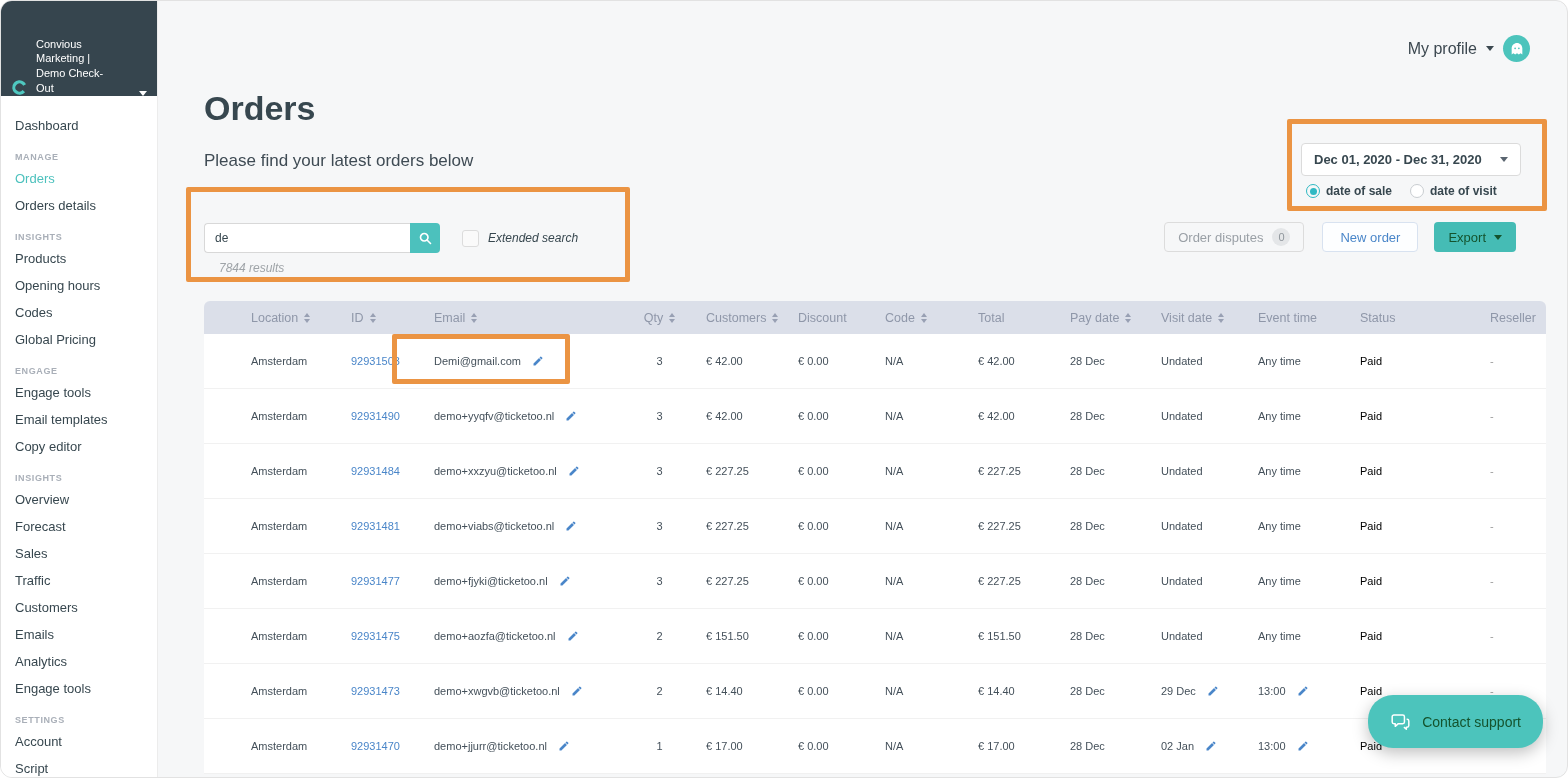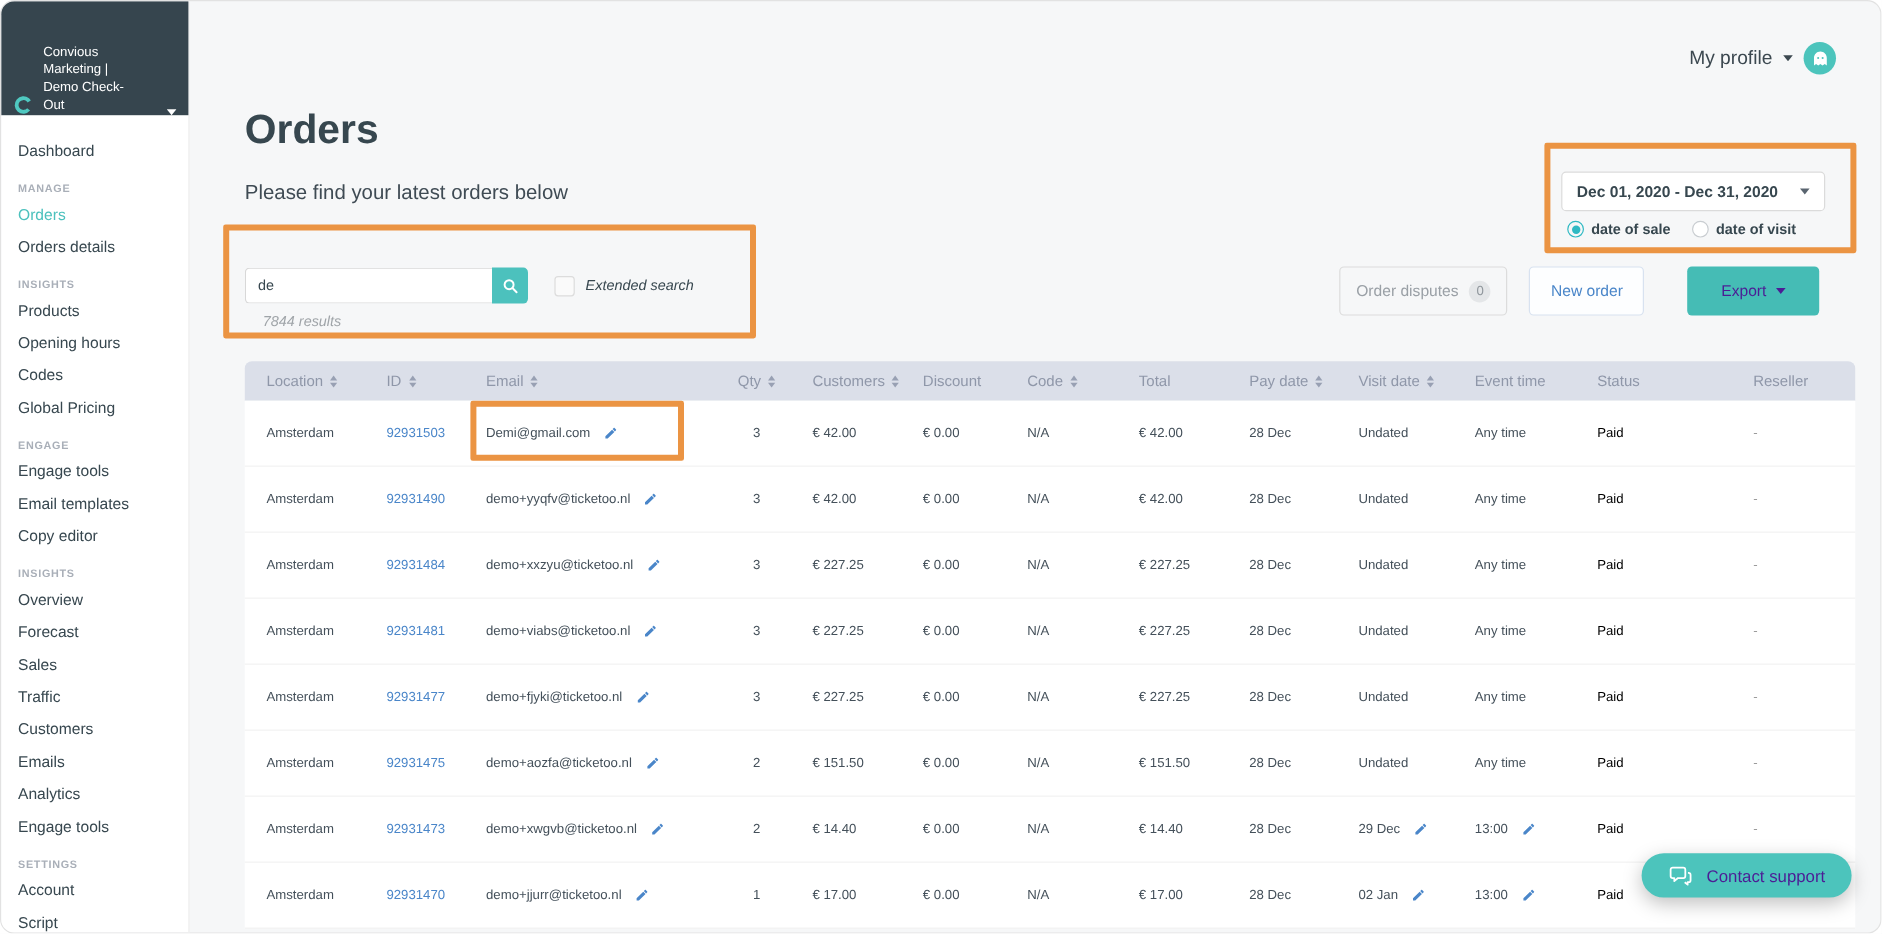--- a/index.html
+++ b/index.html
@@ -72,25 +72,25 @@
     width: 30px; height: 30px; background: #4CC1BD; border: none;
     border-radius: 0 4px 4px 0; display: flex; align-items: center; justify-content: center;
     cursor: pointer;
   }
   .extended { display: flex; align-items: center; gap: 9px; margin-left: 22px; font-size: 12px; color: #37474F; font-style: italic; }
   .checkbox { width: 17px; height: 17px; border: 1px solid #DCDCDC; background: #FAFAFA; border-radius: 3px; cursor: pointer; }
   .results { position: absolute; left: 61px; top: 260px; font-size: 12px; font-style: italic; color: #9FA4A8; }
 
   
   .actions { position: absolute; top: 221px; right: 51px; display: flex; align-items: center; z-index: 2; }
-  .btn { height: 41px; border-radius: 4px; font-size: 13px; display: flex; align-items: center; cursor: pointer; font-family: inherit; }
+  .btn { height: 30px; border-radius: 4px; font-size: 13px; display: flex; align-items: center; cursor: pointer; font-family: inherit; }
   .btn-disputes { padding: 0 13px; gap: 9px; border: 1px solid #DCDCDC; background: transparent; color: #9AA0A6; }
   .badge { width: 18px; height: 18px; border-radius: 50%; background: #E4E6E8; color: #8F969C; font-size: 11px; display: flex; align-items: center; justify-content: center; }
   .btn-new { margin-left: 18px; padding: 0 17px; border: 1px solid #D8E2F0; background: #FDFEFF; color: #4A86C9; }
-  .btn-export { margin-left: 36px; padding: 0 28px; gap: 8px; border: none; background: #45BCB5; color: #4c1d95; }
+  .btn-export { margin-left: 16px; padding: 0 14px; gap: 8px; border: none; background: #45BCB5; color: #14532d; }
 
   
   .date-block { position: absolute; top: 142px; right: 46px; width: 220px; z-index: 2; }
   .date-select {
     width: 220px; height: 33px; background: #fff; border: 1px solid #DBDBDB; border-radius: 4px;
     display: flex; align-items: center; justify-content: space-between; padding: 0 12px;
     font-size: 13px; font-weight: 600; color: #37474F; cursor: pointer;
   }
   .radios { margin-top: 8px; display: flex; gap: 18px; padding-left: 5px; font-size: 12px; font-weight: 600; color: #37474F; }
   .radio-opt { display: flex; align-items: center; gap: 6px; cursor: pointer; }
@@ -104,37 +104,38 @@
   .sort { display: inline-flex; flex-direction: column; gap: 2px; margin-left: 6px; }
   .sort .up   { width: 0; height: 0; border-left: 3.5px solid transparent; border-right: 3.5px solid transparent; border-bottom: 4px solid #98A0B3; }
   .sort .down { width: 0; height: 0; border-left: 3.5px solid transparent; border-right: 3.5px solid transparent; border-top: 4px solid #98A0B3; }
 
   
   .table { position: absolute; left: 46px; top: 300px; width: 1342px; z-index: 1; }
   .thead, .tr {
     display: grid;
     grid-template-columns: 100px 83px 215px 57px 92px 87px 93px 92px 91px 97px 102px 130px minmax(0,1fr);
     align-items: center;
+    padding-left: 29px;
   }
   .thead { height: 33px; background: #DBDFE9; border-radius: 6px 6px 0 0; color: #8F97A9; font-size: 12.5px; }
   .th { display: flex; align-items: center; padding-left: 18px; cursor: pointer; white-space: nowrap; }
   .th:nth-child(4) { padding-left: 0; justify-content: center; }
   .tbody { background: #fff; }
   .tr { height: 55px; background: #fff; border-bottom: 1px solid #F1F1F1; font-size: 11px; color: #44505A; }
   .td { display: flex; align-items: center; padding-left: 18px; white-space: nowrap; overflow: hidden; }
   .td:nth-child(4) { padding-left: 0; justify-content: center; }
   .id-link { color: #4A86C9; text-decoration: none; cursor: pointer; }
   .pencil { display: inline-flex; margin-left: 11px; cursor: pointer; flex: none; }
   .status-paid { color: #000000; }
   .td-reseller { color: #9B9B9B; }
 
   
   .support {
-    position: absolute; right: 24px; bottom: 29px; height: 37px;
-    background: #4CC4BC; color: #4c1d95; border: none; border-radius: 25px;
+    position: absolute; right: 24px; bottom: 29px; height: 53px;
+    background: #4CC4BC; color: #14532d; border: none; border-radius: 25px;
     display: flex; align-items: center; gap: 11px; padding: 12px 22px;
     font-size: 14px; font-family: inherit; cursor: pointer;
     box-shadow: 0 5px 16px rgba(0,0,0,.25); z-index: 8;
   }
 
   
   .ann { position: absolute; border: 5px solid #EB9443; border-radius: 2px; z-index: 30; pointer-events: none; }
   .ann-search { left: 185px; top: 186px; width: 444px; height: 95px; }
   .ann-date   { left: 1286px; top: 118px; width: 260px; height: 92px; }
   .ann-email  { left: 391px; top: 333px; width: 178px; height: 50px; }

